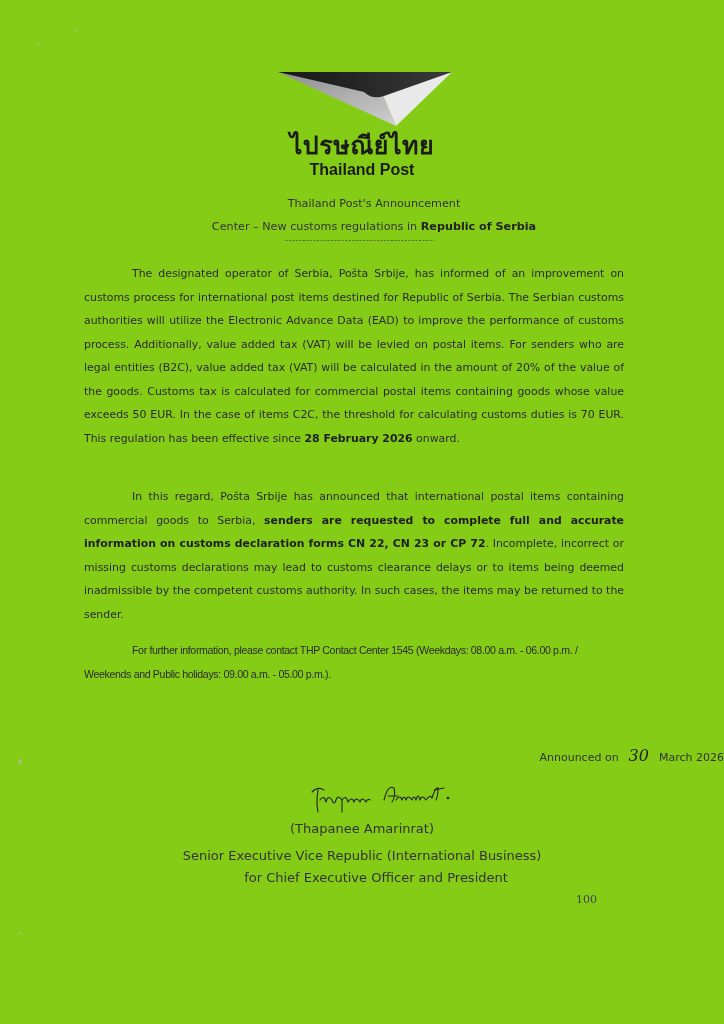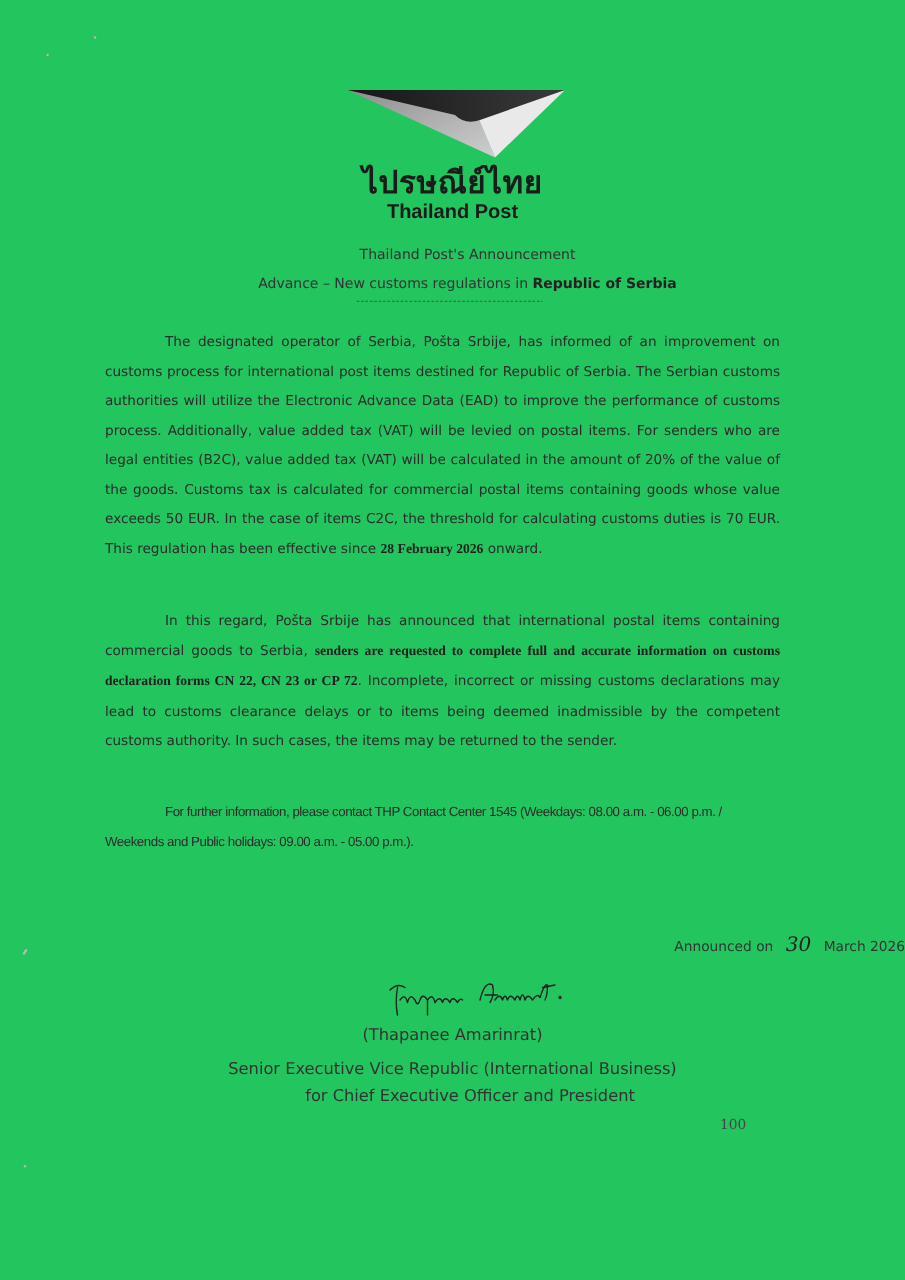--- a/index.html
+++ b/index.html
@@ -12,21 +12,21 @@
       height: 1024px;
       position: relative;
       overflow: hidden;
       font-family: "DejaVu Sans", sans-serif;
       color: #2a2a2a;
     }
     .page {
       position: absolute;
       left: 0; top: 0;
       width: 724px; height: 1024px;
-      background: #22c55e;
+      background: #84cc16;
     }
     .logo-mark {
       position: absolute;
       left: 276px;
       top: 70px;
       width: 180px;
       height: 58px;
     }
     .logo-thai {
       position: absolute;
@@ -83,21 +83,21 @@
       position: absolute;
       left: 84px;
       width: 540px;
       font-family: "DejaVu Sans", sans-serif;
       font-size: 10.9px;
       line-height: 23.5px;
       text-align: justify;
       color: #2b2b2b;
     }
     .para .indent { display: inline-block; width: 48px; }
-    .para b { font-weight: bold; color: #1e1e1e; font-family: Liberation Serif, serif; }
+    .para b { font-weight: bold; color: #1e1e1e; }
     .p1 { top: 262px; }
     .p2 { top: 485px; }
     .p3 {
       top: 638px;
       font-family: "Liberation Sans", sans-serif;
       font-size: 10.6px;
       letter-spacing: -0.35px;
       line-height: 24px;
       text-align: left;
     }
@@ -170,21 +170,21 @@
     <path d="M2 2 L104 18 L120 56 Z" fill="url(#lg1)"></path>
     <path d="M104 18 L176 2 L120 56 Z" fill="#e9e9ea"></path>
     <path d="M2 2 L176 2 L108 26 Q96 30 88 22 Z" fill="url(#lg2)"></path>
   </svg>
 
   <div class="logo-thai">ไปรษณีย์ไทย</div>
   <div class="logo-en">Thailand Post</div>
 
   <div class="header-line h-ann">Thailand Post's Announcement</div>
   <div class="header-line h-subj">
-    <span>Advance – New customs regulations in </span><b>Republic of Serbia</b>
+    <span>Center – New customs regulations in </span><b>Republic of Serbia</b>
   </div>
   <div class="h-rule">--------------------------------------------</div>
 
   <div class="para p1">
     <span class="indent"></span><span>The designated operator of Serbia, Pošta Srbije, has informed of an improvement on customs process for international post items destined for Republic of Serbia. The Serbian customs authorities will utilize the Electronic Advance Data (EAD) to improve the performance of customs process. Additionally, value added tax (VAT) will be levied on postal items. For senders who are legal entities (B2C), value added tax (VAT) will be calculated in the amount of 20% of the value of the goods. Customs tax is calculated for commercial postal items containing goods whose value exceeds 50 EUR. In the case of items C2C, the threshold for calculating customs duties is 70 EUR. This regulation has been effective since </span><b>28 February 2026</b><span> onward.</span>
   </div>
 
   <div class="para p2">
     <span class="indent"></span><span>In this regard, Pošta Srbije has announced that international postal items containing commercial goods to Serbia, </span><b>senders are requested to complete full and accurate information on customs declaration forms CN 22, CN 23 or CP 72</b><span>. Incomplete, incorrect or missing customs declarations may lead to customs clearance delays or to items being deemed inadmissible by the competent customs authority. In such cases, the items may be returned to the sender.</span>
   </div>

